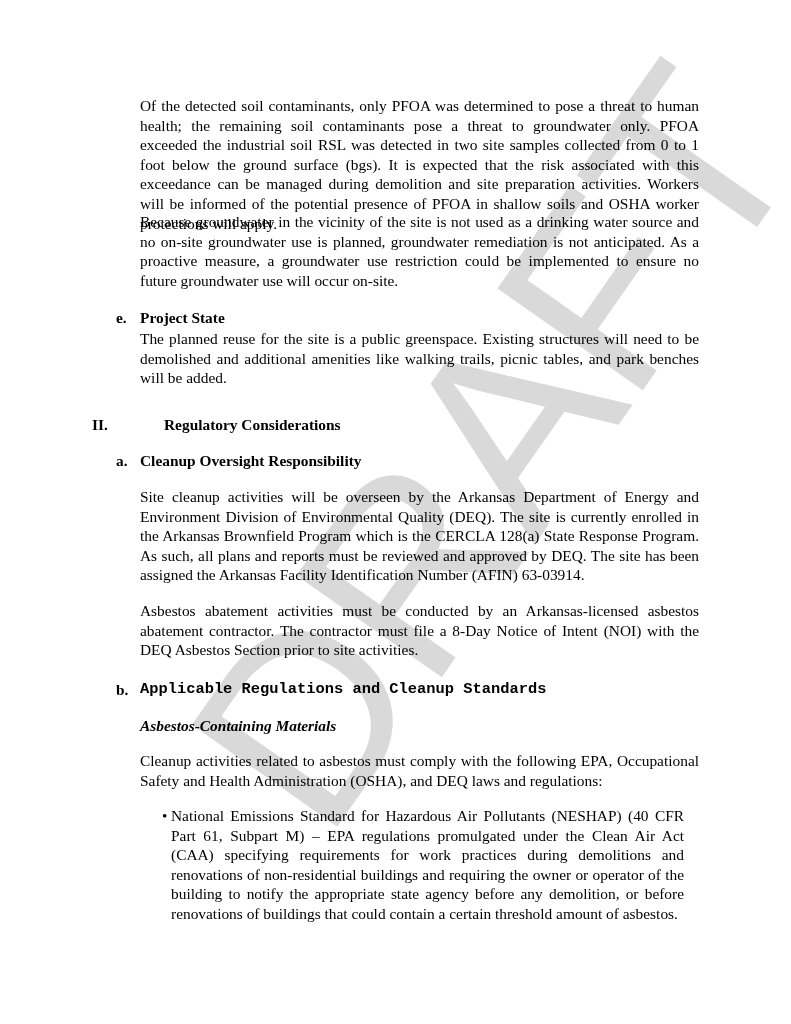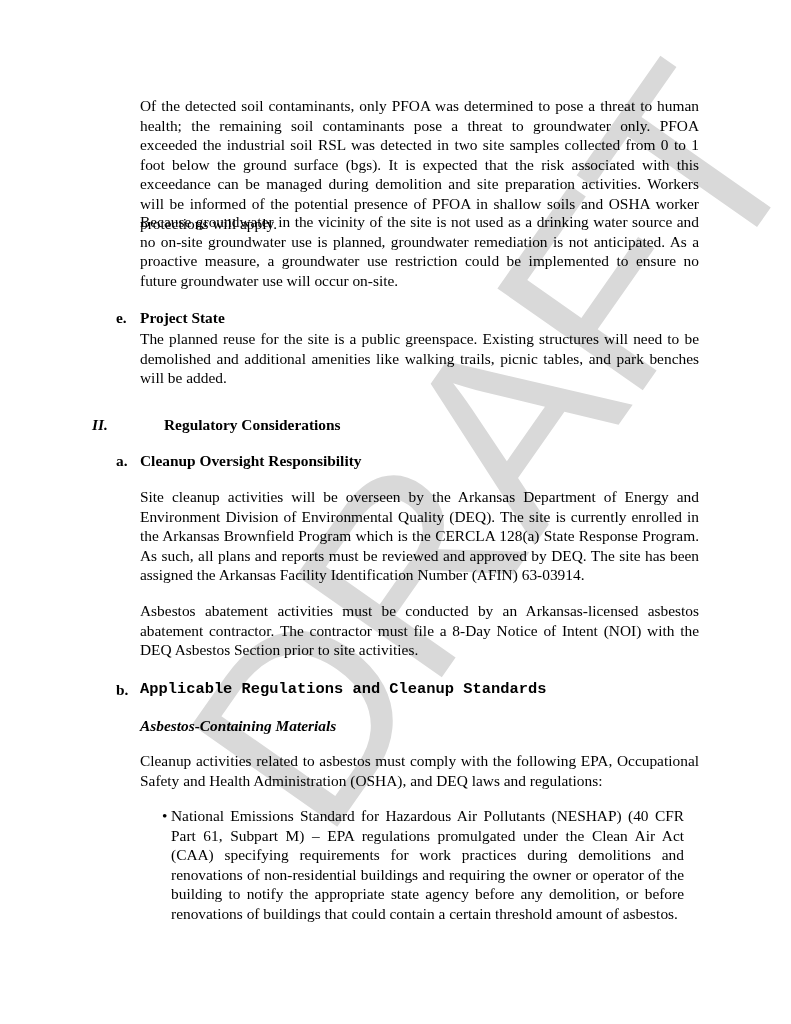--- a/index.html
+++ b/index.html
@@ -31,21 +31,21 @@
   <div class="content">
     <p class="para" style="top:96px;">Of the detected soil contaminants, only PFOA was determined to pose a threat to human health; the remaining soil contaminants pose a threat to groundwater only. PFOA exceeded the industrial soil RSL was detected in two site samples collected from 0 to 1 foot below the ground surface (bgs). It is expected that the risk associated with this exceedance can be managed during demolition and site preparation activities. Workers will be informed of the potential presence of PFOA in shallow soils and OSHA worker protections will apply.</p>
 
     <p class="para" style="top:212px;">Because groundwater in the vicinity of the site is not used as a drinking water source and no on-site groundwater use is planned, groundwater remediation is not anticipated. As a proactive measure, a groundwater use restriction could be implemented to ensure no future groundwater use will occur on-site.</p>
 
     <span class="num" style="left:116px; top:308px;">e.</span>
     <span class="heading" style="left:140px; top:308px;">Project State</span>
 
     <p class="para" style="top:329px;">The planned reuse for the site is a public greenspace. Existing structures will need to be demolished and additional amenities like walking trails, picnic tables, and park benches will be added.</p>
 
-    <span class="num" style="left:92px; top:415px;font-style:italic;">II.</span>
+    <span class="num" style="left:92px; top:415px;">II.</span>
     <span class="heading" style="left:140px; top:415px;margin-left:24px;">Regulatory Considerations</span>
 
     <span class="num" style="left:116px; top:451px;">a.</span>
     <span class="heading" style="left:140px; top:451px;">Cleanup Oversight Responsibility</span>
 
     <p class="para" style="top:487px;">Site cleanup activities will be overseen by the Arkansas Department of Energy and Environment Division of Environmental Quality (DEQ). The site is currently enrolled in the Arkansas Brownfield Program which is the CERCLA 128(a) State Response Program. As such, all plans and reports must be reviewed and approved by DEQ. The site has been assigned the Arkansas Facility Identification Number (AFIN) 63-03914.</p>
 
     <p class="para" style="top:601px;">Asbestos abatement activities must be conducted by an Arkansas-licensed asbestos abatement contractor. The contractor must file a 8-Day Notice of Intent (NOI) with the DEQ Asbestos Section prior to site activities.</p>
 
     <span class="num" style="left:116px; top:680px;">b.</span>

